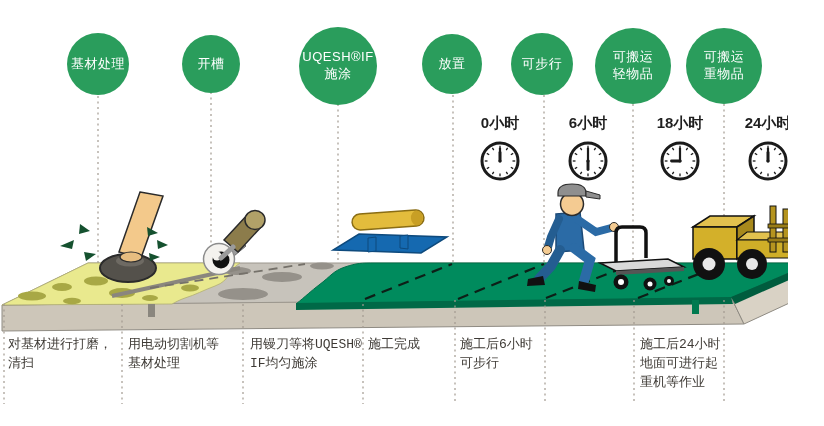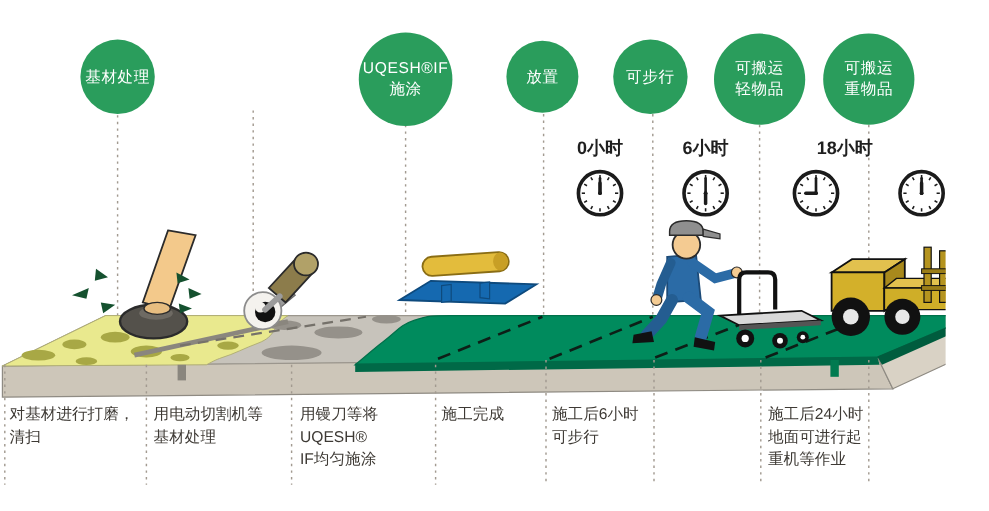--- a/index.html
+++ b/index.html
@@ -15,21 +15,21 @@
     display:flex; align-items:center; justify-content:center;
     text-align:center; font-size:13px; line-height:1.3;
     white-space:pre-line; letter-spacing:0.5px;
   }
   .clock-label {
     position:absolute; width:80px; text-align:center;
     font-size:15px; color:#1f1f1f; white-space:nowrap;font-weight:bold;
   }
   .desc {
     position:absolute; font-size:13px; line-height:1.45;
-    color:#3e3a35; white-space:pre-line; top:336px;
+    color:#3e3a35; white-space:pre-line; top:336px;font-family:Liberation Mono, monospace;
   }
 </style>
 </head>
 <body>
 
 <div class="canvas">
 
   <svg width="824" height="426" viewBox="0 0 824 426">
 
     <g stroke="#a29a90" stroke-width="1.2" stroke-dasharray="2 3.5">
@@ -251,32 +251,34 @@
       <line x1="243" y1="304" x2="243" y2="404"></line>
       <line x1="363" y1="304" x2="363" y2="404"></line>
       <line x1="455" y1="300" x2="455" y2="404"></line>
       <line x1="545" y1="300" x2="545" y2="404"></line>
       <line x1="634" y1="300" x2="634" y2="404"></line>
       <line x1="724" y1="300" x2="724" y2="404"></line>
     </g>
   </svg>
 
   <div class="badge" style="left:67px;top:33px;width:62px;height:62px">基材处理</div>
+  <div class="badge" style="left:182px;top:35px;width:58px;height:58px">开槽</div>
   <div class="badge" style="left:422px;top:34px;width:60px;height:60px">放置</div>
   <div class="badge" style="left:299px;top:27px;width:78px;height:78px">UQESH®IF
 施涂</div>
   <div class="badge" style="left:511px;top:33px;width:62px;height:62px">可步行</div>
   <div class="badge" style="left:595px;top:28px;width:76px;height:76px">可搬运
 轻物品</div>
   <div class="badge" style="left:686px;top:28px;width:76px;height:76px">可搬运
 重物品</div>
 
   <div class="clock-label" style="left:460px;top:114px">0小时</div>
   <div class="clock-label" style="left:548px;top:114px">6小时</div>
-  <div class="clock-label" style="left:664px;top:114px">18小时</div>
+  <div class="clock-label" style="left:640px;top:114px">18小时</div>
+  <div class="clock-label" style="left:728px;top:114px">24小时</div>
 
   <div class="desc" style="left:8px;width:112px">对基材进行打磨，
 清扫</div>
   <div class="desc" style="left:128px;width:110px">用电动切割机等
 基材处理</div>
   <div class="desc" style="left:250px;width:114px">用镘刀等将UQESH®
 IF均匀施涂</div>
   <div class="desc" style="left:368px;width:84px">施工完成</div>
   <div class="desc" style="left:460px;width:84px">施工后6小时
 可步行</div>

